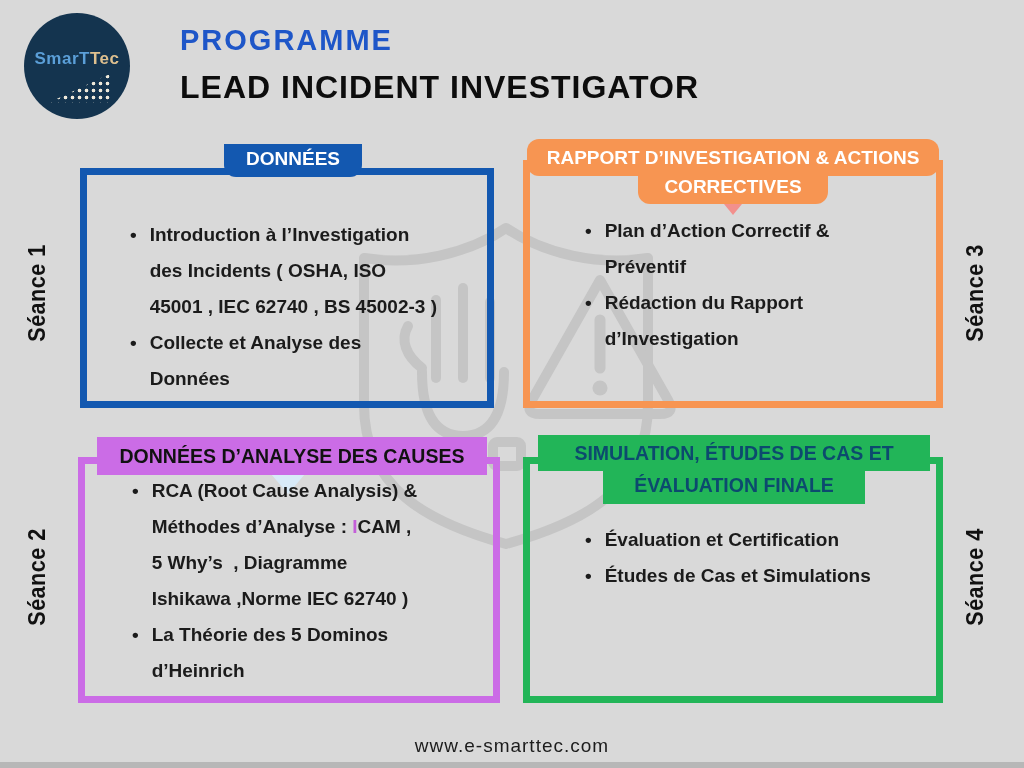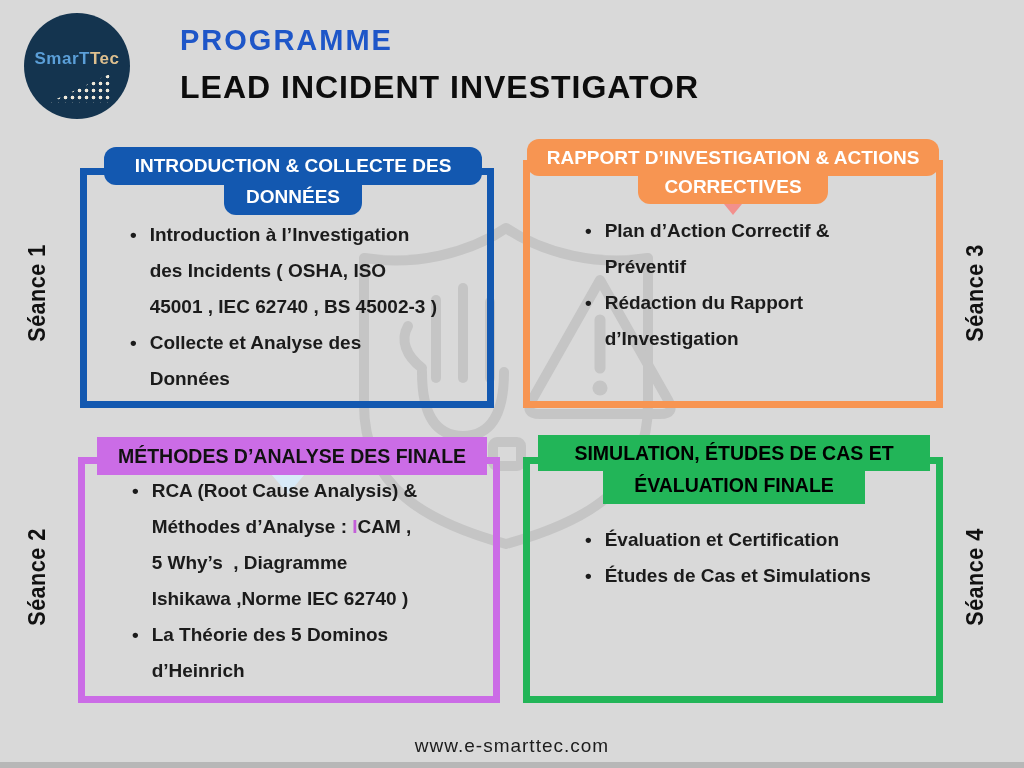--- a/index.html
+++ b/index.html
@@ -46,21 +46,21 @@
   .badge3 { left:527px; top:139px; width:412px; color:#fff; }
   .badge3 .l1 { background:#f79552; border-radius:12px; height:37px; line-height:37px; font-size:19px; }
   .badge3 .l2 { background:#f79552; width:190px; height:31px; line-height:27px; margin:-3px auto 0; border-radius:0 0 12px 12px; font-size:19px; }
   .badge3 .ptr { width:0; height:0; border-left:9px solid transparent; border-right:9px solid transparent; border-top:11px solid #f2908d; margin:0 auto; }
 
   .badge2 { left:97px; top:437px; width:390px; color:#111; }
   .badge2 .l1 { background:#cb6ce6; height:38px; line-height:38px; font-size:19.5px; }
   .tri-blue { position:absolute; left:271px; top:474px; width:0; height:0;
     border-left:17px solid transparent; border-right:17px solid transparent; border-top:20px solid #d8eaf8; z-index:1; }
 
-  .badge4 { left:538px; top:435px; width:392px; color:#000000; }
+  .badge4 { left:538px; top:435px; width:392px; color:#0c4a6e; }
   .badge4 .l1 { background:#22b558; height:36px; line-height:36px; font-size:19.5px; }
   .badge4 .l2 { background:#22b558; width:262px; height:33px; line-height:29px; margin:0 auto; font-size:19.5px; }
 
   
   .bullets { position:absolute; list-style:none; margin:0; padding:0; z-index:2;
     font-weight:bold; font-size:19px; line-height:36px; color:#1b1b1b; }
   .bullets li { display:flex; }
   .bullets li::before { content:"•"; margin-right:13px; }
   .txt { white-space:pre-line; }
   .icam { color:#c45fd9; }
@@ -116,21 +116,20 @@
     <div class="eyebrow">PROGRAMME</div>
     <div class="title">LEAD INCIDENT INVESTIGATOR</div>
   </div>
 
   <div class="card card1"></div>
   <div class="card card3"></div>
   <div class="card card2"></div>
   <div class="card card4"></div>
 
   <div class="badge badge1">
-    <div class="l1">INTRODUCTION &amp; COLLECTE DES</div>
     <div class="l2">DONNÉES</div>
   </div>
   <ul class="bullets bullets1">
     <li>
         <span class="txt">Introduction à l’Investigation
 des Incidents ( OSHA, ISO
 45001 , IEC 62740 , BS 45002-3 )</span>
       </li>
     <li>
         <span class="txt">Collecte et Analyse des
@@ -149,21 +148,21 @@
 Préventif</span>
       </li>
     <li>
         <span class="txt">Rédaction du Rapport
 d’Investigation</span>
       </li>
   </ul>
 
   <div class="tri-blue"></div>
   <div class="badge badge2">
-    <div class="l1">MÉTHODES D’ANALYSE DES FINALE</div>
+    <div class="l1">DONNÉES D’ANALYSE DES CAUSES</div>
   </div>
   <ul class="bullets bullets2">
     <li>
         <span class="txt"><span>RCA (Root Cause Analysis) &amp;
 Méthodes d’Analyse : </span><span class="icam">I</span><span>CAM ,
 5 Why’s &nbsp;, Diagramme
 Ishikawa ,Norme IEC 62740 )</span></span>
       </li>
     <li>
         <span class="txt">La Théorie des 5 Dominos

